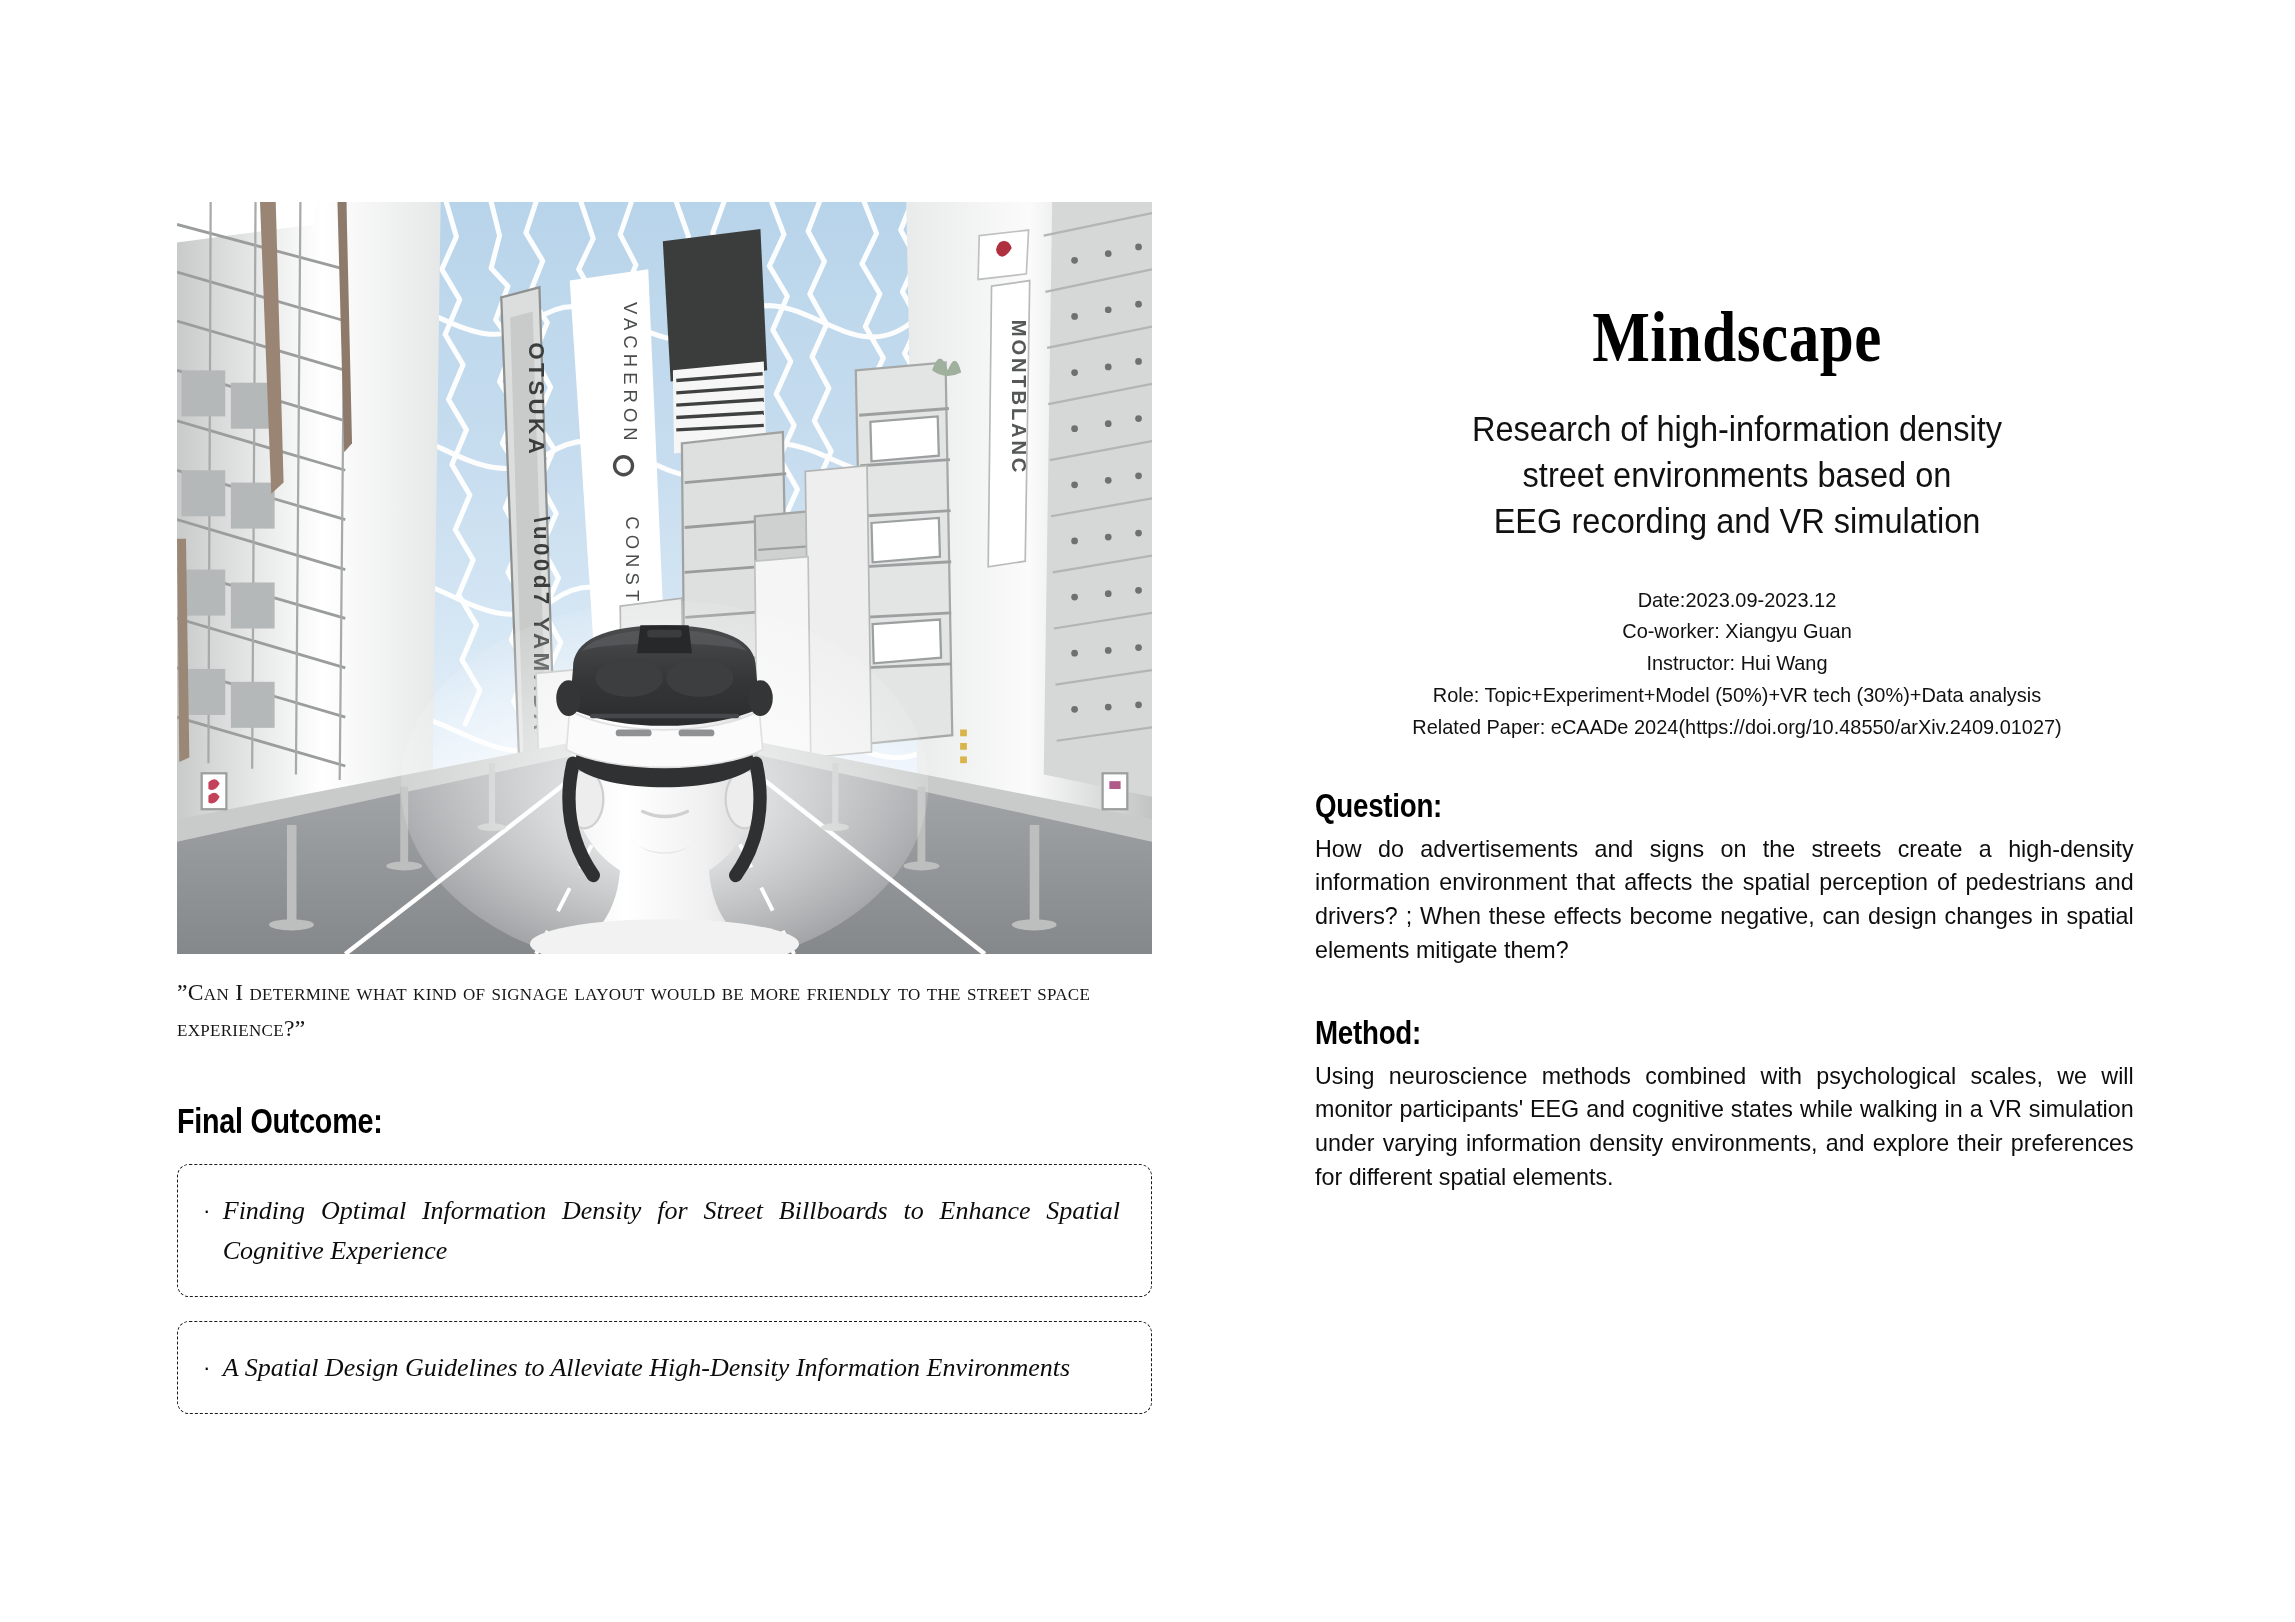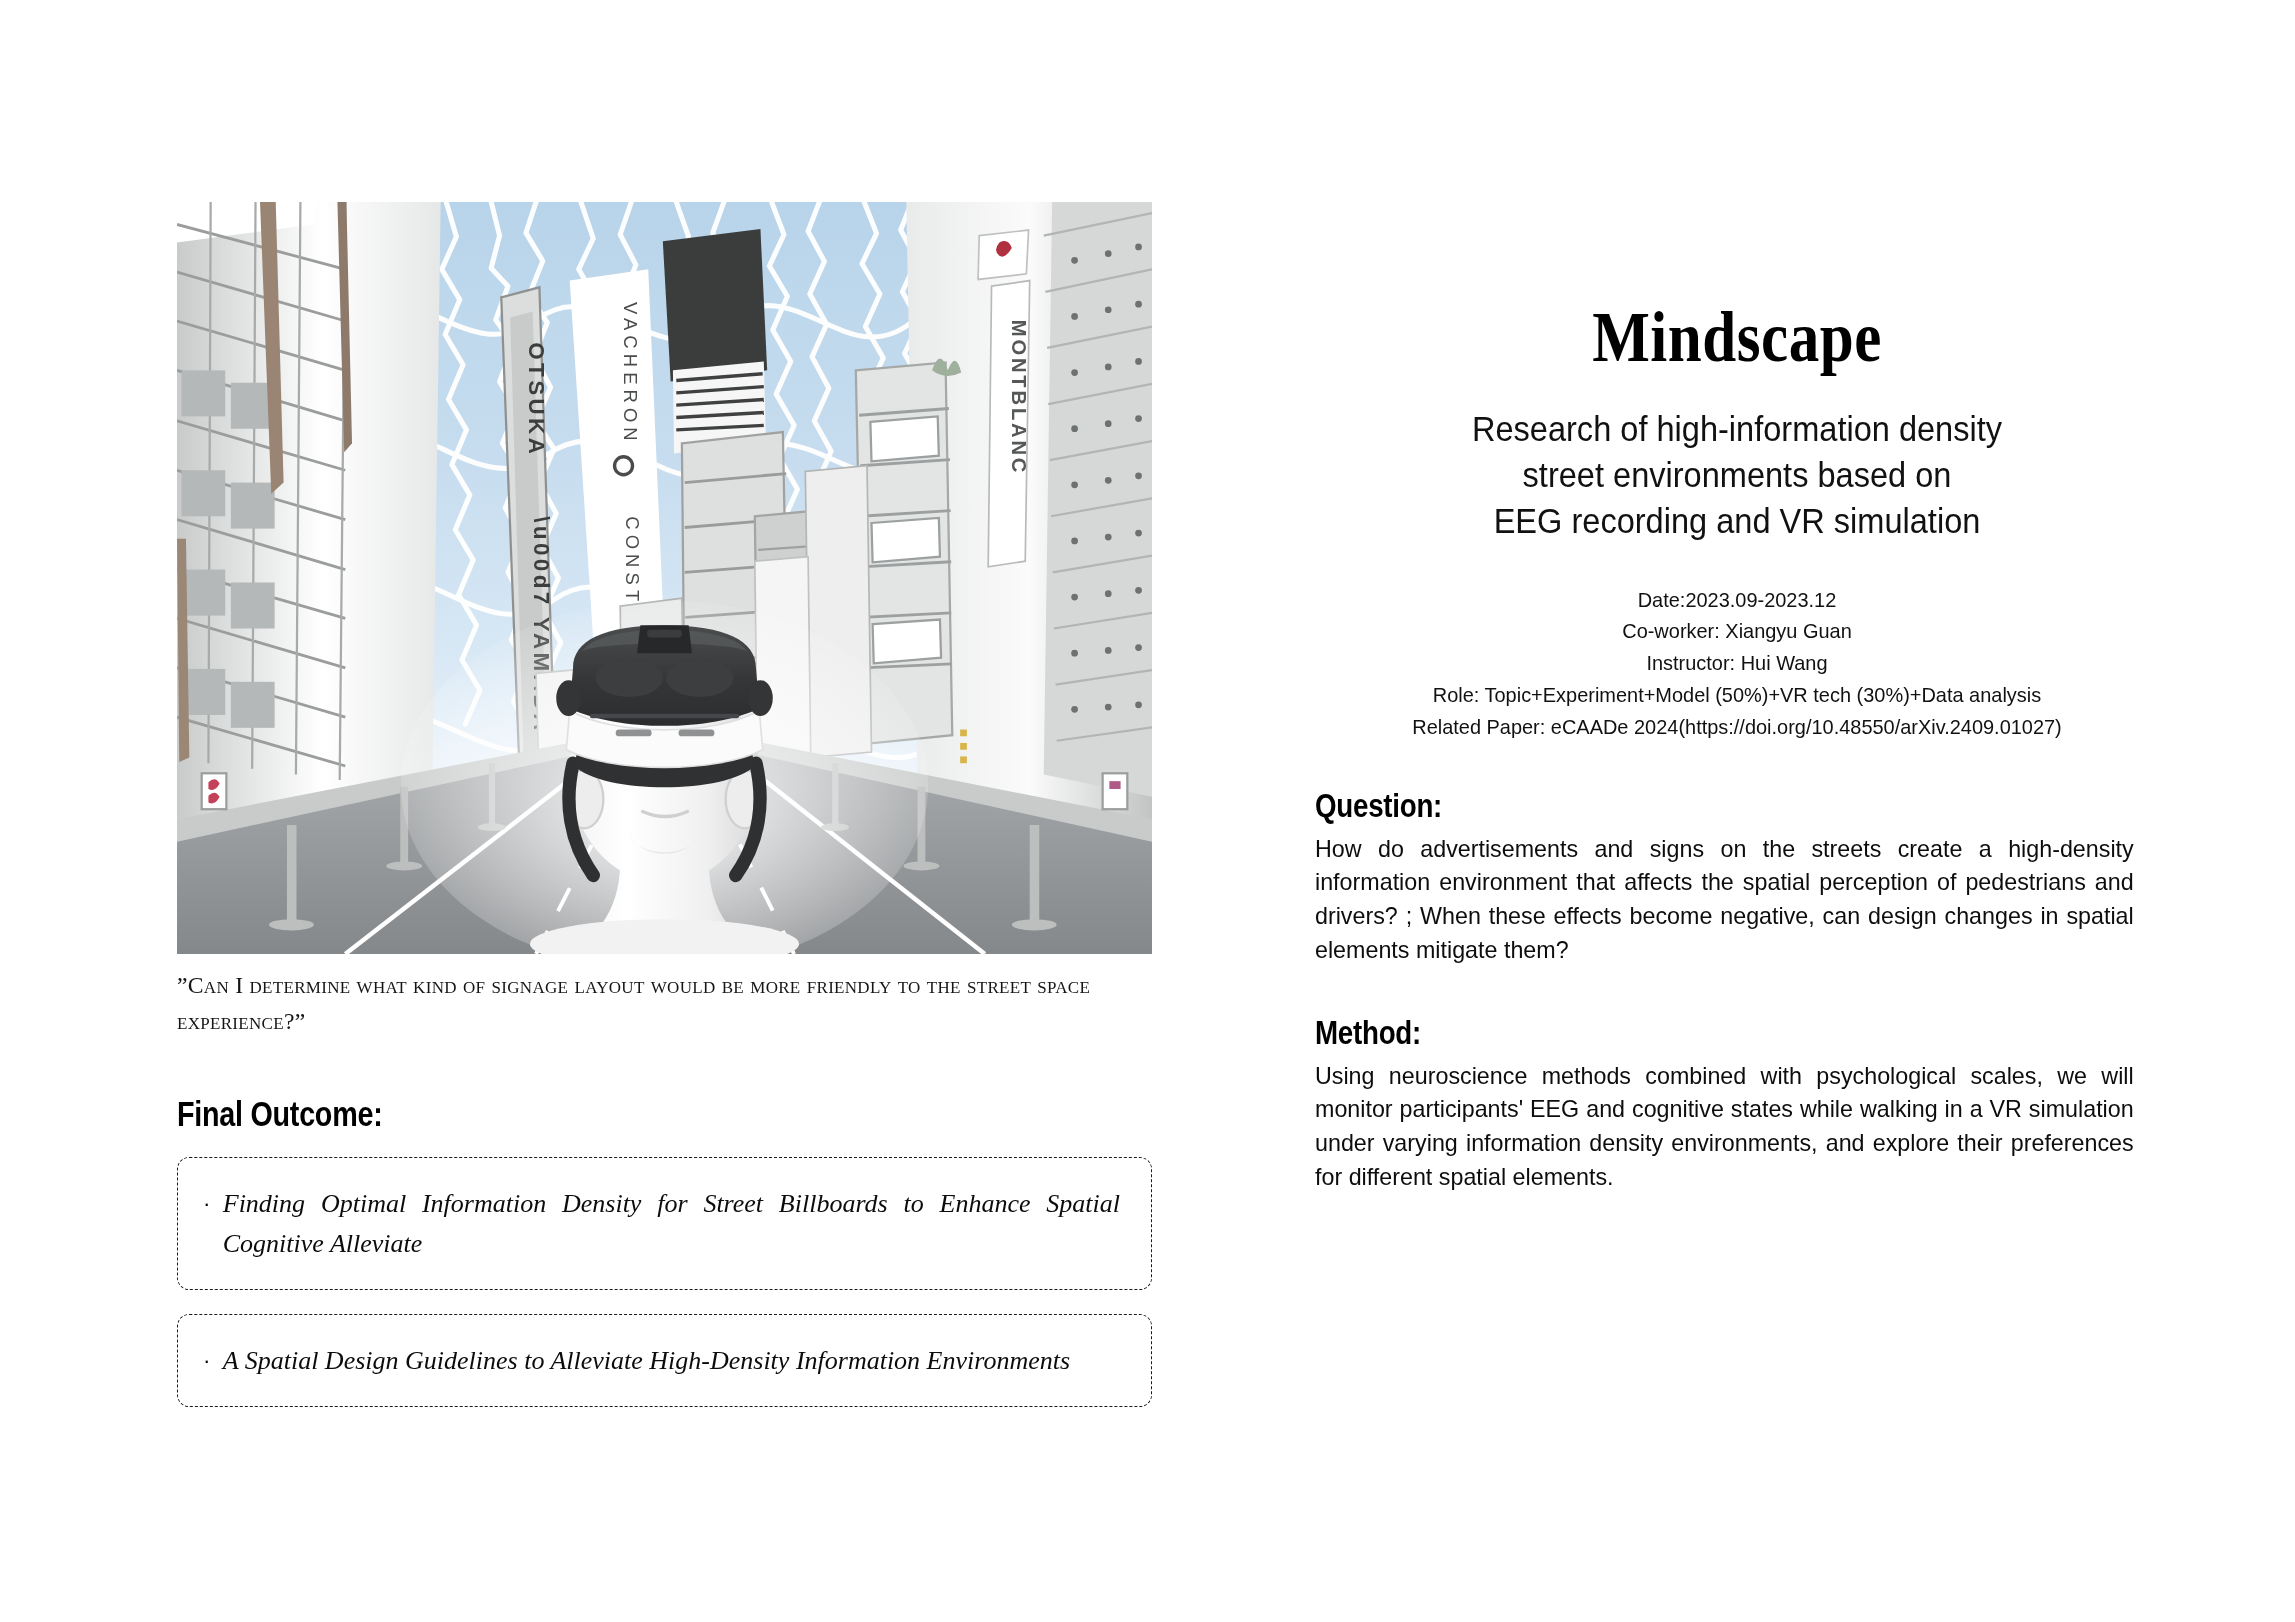--- a/index.html
+++ b/index.html
@@ -40,21 +40,21 @@
   }
   .svg-layer {
     position: absolute;
     left: 0; top: 0;
     width: 100%; height: 100%;
     display: block;
   }
 
   
   #hero-quote {
-    margin-top: 14px;
+    margin-top: 21px;
     width: 970px;
     font-family: "Liberation Serif", serif;
     font-size: 23.6px;
     line-height: 1.52;
     letter-spacing: 0.3px;
     font-variant: small-caps;
     color: #151515;
   }
 
   
@@ -481,21 +481,21 @@
     </svg>
   </div>
 
   <div id="hero-quote">”Can I determine what kind of signage layout would be more friendly to the street space experience?”</div>
 
   <div id="final-outcome-heading">Final Outcome:</div>
 
   <div class="outcome-box">
     <div class="outcome-row">
       <span class="outcome-bullet">·</span>
-      <span class="outcome-text">Finding Optimal Information Density for Street Billboards to Enhance Spatial Cognitive Alleviate</span>
+      <span class="outcome-text">Finding Optimal Information Density for Street Billboards to Enhance Spatial Cognitive Experience</span>
     </div>
   </div>
 
   <div class="outcome-box">
     <div class="outcome-row">
       <span class="outcome-bullet">·</span>
       <span class="outcome-text">A Spatial Design Guidelines to Alleviate High-Density Information Environments</span>
     </div>
   </div>
 </div>

